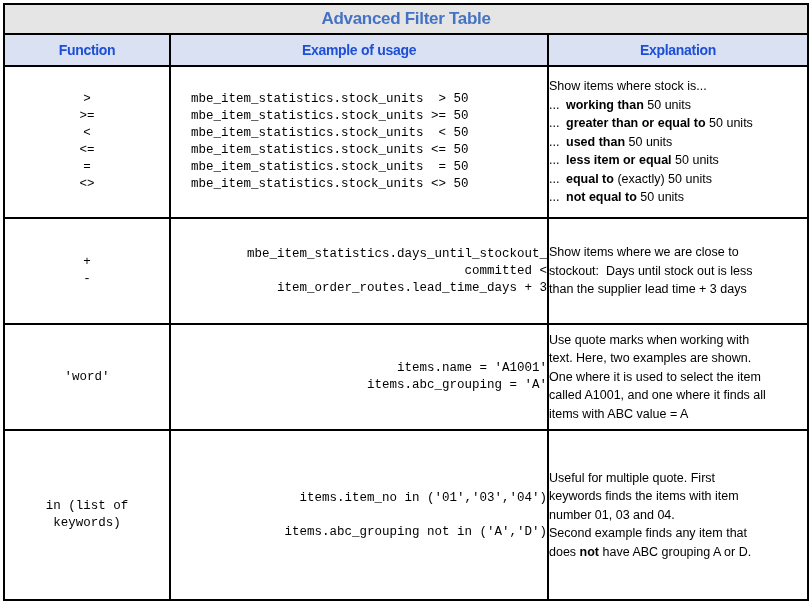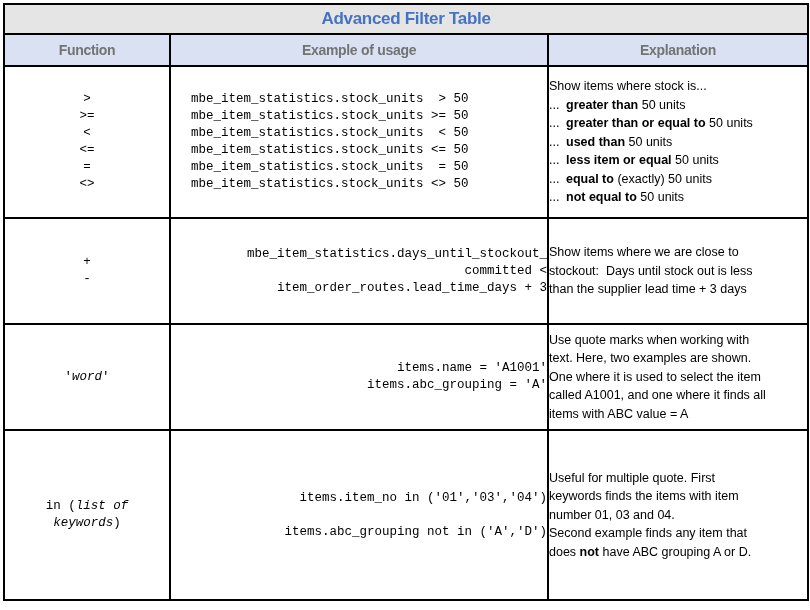--- a/index.html
+++ b/index.html
@@ -35,21 +35,21 @@
       color: #4472C4;
       font-weight: bold;
       font-size: 17px;
       font-family: "Liberation Sans", sans-serif;
       letter-spacing: -0.3px;
     }
     .header-cell {
       background: #D9E1F2;
       height: 30px;
       text-align: center;
-      color: #737373;
+      color: #1d4ed8;
       font-weight: bold;
       font-size: 14px;
       letter-spacing: -0.3px;
       margin-top: 36px;
     }
     .func-cell {
       text-align: center;
       font-family: "Liberation Mono", monospace;
       font-size: 12.5px;
       color: #000;
@@ -77,21 +77,21 @@
       padding-left: 8px;
       padding-right: 4px;
     }
     .row-1 td { height: 150px; }
     .row-2 td { height: 104px; }
     .row-3 td { height: 104px; }
     .row-4 td { height: 168px; }
     .line { display: block; }
     .gap { display: block; height: 17px; }
     .bold { font-weight: bold; }
-    .ital { font-style: italic; }
+    .ital { }
     .ell { display: inline-block; width: 17px; }
   </style>
 </head>
 <body>
 
 <div class="sheet">
   <table class="filter-table">
     <colgroup>
       <col style="width:166px">
       <col style="width:378px">
@@ -112,21 +112,21 @@
         <span class="line">&gt;</span>
         <span class="line">&gt;=</span>
         <span class="line">&lt;</span>
         <span class="line">&lt;=</span>
         <span class="line">=</span>
         <span class="line">&lt;&gt;</span>
       </td>
       <td class="example-cell left"><span class="line">mbe_item_statistics.stock_units  &gt; 50</span><span class="line">mbe_item_statistics.stock_units &gt;= 50</span><span class="line">mbe_item_statistics.stock_units  &lt; 50</span><span class="line">mbe_item_statistics.stock_units &lt;= 50</span><span class="line">mbe_item_statistics.stock_units  = 50</span><span class="line">mbe_item_statistics.stock_units &lt;&gt; 50</span></td>
       <td class="expl-cell">
         <span class="line">Show items where stock is...</span>
-        <span class="line"><span class="ell">...</span><span class="bold">greater than</span><span> 50 units</span></span>
+        <span class="line"><span class="ell">...</span><span class="bold">working than</span><span> 50 units</span></span>
         <span class="line"><span class="ell">...</span><span class="bold">greater than or equal to</span><span> 50 units</span></span>
         <span class="line"><span class="ell">...</span><span class="bold">used than</span><span> 50 units</span></span>
         <span class="line"><span class="ell">...</span><span class="bold">less item or equal</span><span> 50 units</span></span>
         <span class="line"><span class="ell">...</span><span class="bold">equal to</span><span> (exactly) 50 units</span></span>
         <span class="line"><span class="ell">...</span><span class="bold">not equal to</span><span> 50 units</span></span>
       </td>
     </tr>
 
     <tr class="row-2">
       <td class="func-cell">

